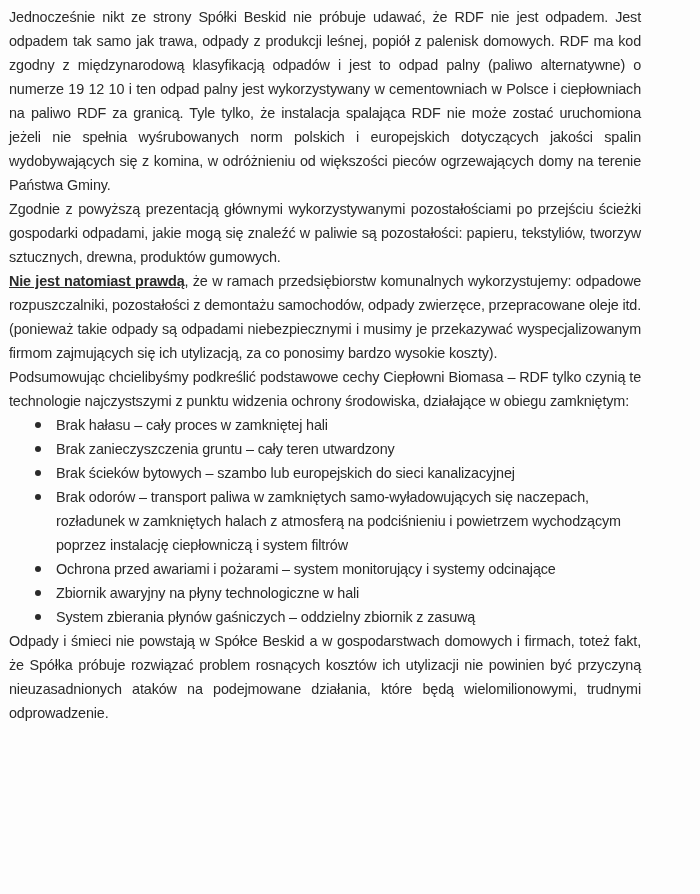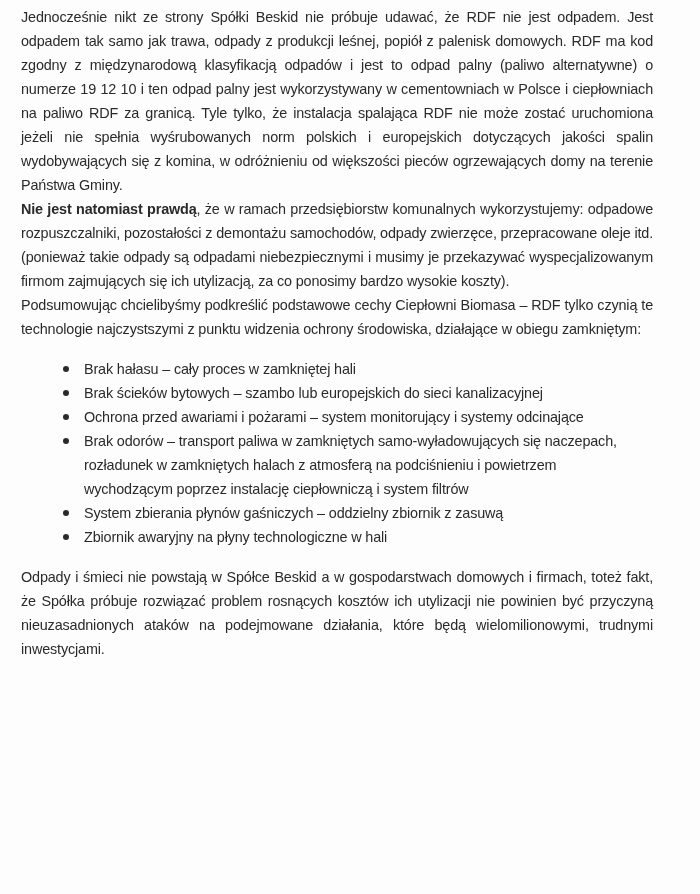--- a/index.html
+++ b/index.html
@@ -3,44 +3,46 @@
 <meta charset="utf-8">
 <style>
   html, body { margin:0; padding:0; }
   body {
     width:700px; height:894px; overflow:hidden;
     background:#fdfdfd;
     font-family:"Liberation Sans", sans-serif;
     color:#2a2a2a;
   }
   .page {
-    position:absolute; left:21px; top:5px; width:632px;
+    position:absolute; left:9px; top:5px; width:632px;
     font-size:14.4px; line-height:24px;
     letter-spacing:-0.15px;
   }
   p { margin:0; text-align:justify; }
-  ul { margin:16px; padding:0; list-style:none; }
+  ul { margin:0; padding:0; list-style:none; }
   li { position:relative; padding-left:47px; text-align:left; }
   li.justify { text-align:justify; }
   .bullet {
     position:absolute; left:26px; top:9px;
     width:6px; height:6px; border-radius:50%; background:#2a2a2a;
   }
-  .bu { font-weight:bold; }
+  .bu { font-weight:bold; text-decoration:underline; }
   .b { font-weight:bold; }
 </style>
 </head>
 <body>
 
 <div class="page">
   <p>Jednocześnie nikt ze strony Spółki Beskid nie próbuje udawać, że RDF nie jest odpadem. Jest odpadem tak samo jak trawa, odpady z produkcji leśnej, popiół z palenisk domowych. RDF ma kod zgodny z międzynarodową klasyfikacją odpadów i jest to odpad palny (paliwo alternatywne) o numerze 19 12 10 i ten odpad palny jest wykorzystywany w cementowniach w Polsce i ciepłowniach na paliwo RDF za granicą. Tyle tylko, że instalacja spalająca RDF nie może zostać uruchomiona jeżeli nie spełnia wyśrubowanych norm polskich i europejskich dotyczących jakości spalin wydobywających się z komina, w odróżnieniu od większości pieców ogrzewających domy na terenie Państwa Gminy.</p>
+  <p>Zgodnie z powyższą prezentacją głównymi wykorzystywanymi pozostałościami po przejściu ścieżki gospodarki odpadami, jakie mogą się znaleźć w paliwie są pozostałości: papieru, tekstyliów, tworzyw sztucznych, drewna, produktów gumowych.</p>
   <p><span class="bu">Nie jest natomiast prawdą</span><span>, że w ramach przedsiębiorstw komunalnych wykorzystujemy: odpadowe rozpuszczalniki, pozostałości z demontażu samochodów, odpady zwierzęce, przepracowane oleje itd. (ponieważ takie odpady są odpadami niebezpiecznymi i musimy je przekazywać wyspecjalizowanym firmom zajmujących się ich utylizacją, za co ponosimy bardzo wysokie koszty).</span></p>
   <p>Podsumowując chcielibyśmy podkreślić podstawowe cechy Ciepłowni Biomasa – RDF tylko czynią te technologie najczystszymi z punktu widzenia ochrony środowiska, działające w obiegu zamkniętym:</p>
   <ul>
     <li><span class="bullet"></span><span>Brak hałasu – cały proces w zamkniętej hali</span></li>
+    <li><span class="bullet"></span><span>Brak zanieczyszczenia gruntu – cały teren utwardzony</span></li>
     <li><span class="bullet"></span><span>Brak ścieków bytowych – szambo lub europejskich do sieci kanalizacyjnej</span></li>
+    <li><span class="bullet"></span><span>Brak odorów – transport paliwa w zamkniętych samo-wyładowujących się naczepach, rozładunek w zamkniętych halach z atmosferą na podciśnieniu i powietrzem wychodzącym poprzez instalację ciepłowniczą i system filtrów</span></li>
     <li><span class="bullet"></span><span>Ochrona przed awariami i pożarami – system monitorujący i systemy odcinające</span></li>
-    <li><span class="bullet"></span><span>Brak odorów – transport paliwa w zamkniętych samo-wyładowujących się naczepach, rozładunek w zamkniętych halach z atmosferą na podciśnieniu i powietrzem wychodzącym poprzez instalację ciepłowniczą i system filtrów</span></li>
+    <li><span class="bullet"></span><span>Zbiornik awaryjny na płyny technologiczne w hali</span></li>
     <li><span class="bullet"></span><span>System zbierania płynów gaśniczych – oddzielny zbiornik z zasuwą</span></li>
-    <li><span class="bullet"></span><span>Zbiornik awaryjny na płyny technologiczne w hali</span></li>
   </ul>
-  <p>Odpady i śmieci nie powstają w Spółce Beskid a w gospodarstwach domowych i firmach, toteż fakt, że Spółka próbuje rozwiązać problem rosnących kosztów ich utylizacji nie powinien być przyczyną nieuzasadnionych ataków na podejmowane działania, które będą wielomilionowymi, trudnymi inwestycjami.</p>
+  <p>Odpady i śmieci nie powstają w Spółce Beskid a w gospodarstwach domowych i firmach, toteż fakt, że Spółka próbuje rozwiązać problem rosnących kosztów ich utylizacji nie powinien być przyczyną nieuzasadnionych ataków na podejmowane działania, które będą wielomilionowymi, trudnymi odprowadzenie.</p>
 </div>
 
 </body></html>

